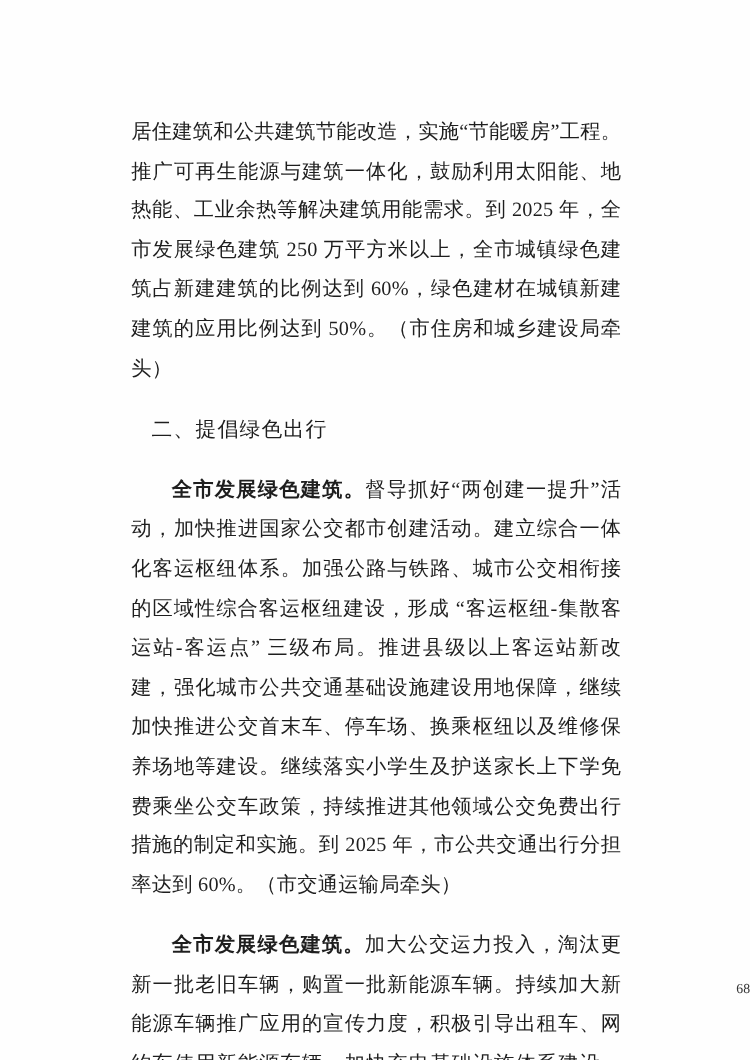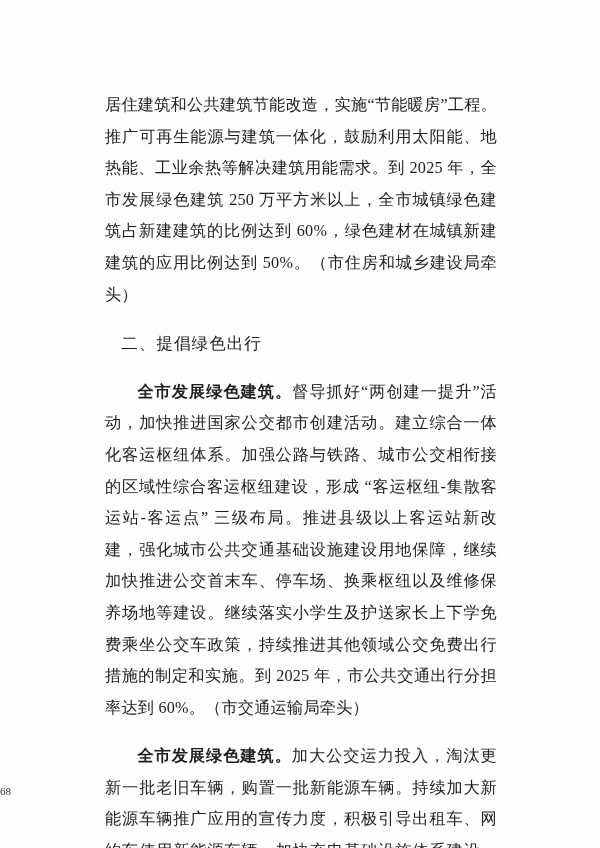--- a/index.html
+++ b/index.html
@@ -42,21 +42,21 @@
     letter-spacing: 1px;
   }
   .lead {
     font-weight: bold;
   }
   .page-number {
     position: absolute;
     top: 785px;
     left: 0;
     width: 600px;
-    text-align: left;
+    text-align: right;
     font-size: 11px;
     color: #333;
   }
 </style>
 </head>
 <body>
 
 <div class="page">
   <div class="content">
 

